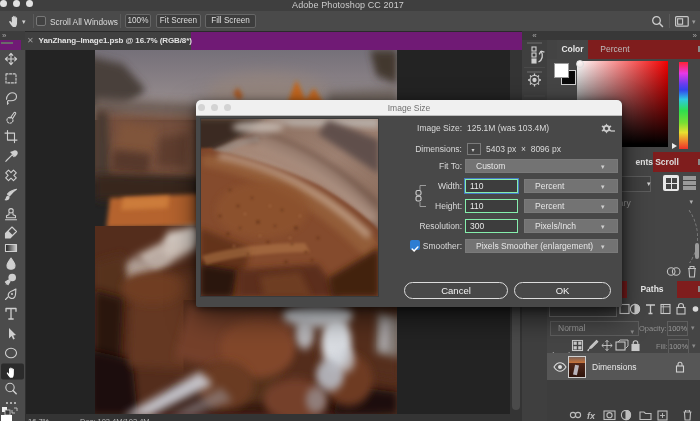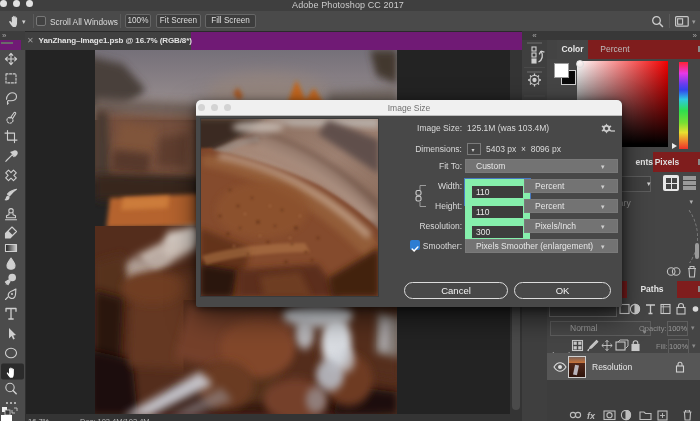--- a/index.html
+++ b/index.html
@@ -31,21 +31,21 @@
   .ptabg{position:absolute;top:0;height:19px;font-size:8.5px;color:#bdbdbd;line-height:19px;text-align:center;}
   .pmenu{position:absolute;right:4px;width:8px;height:6px;background:#8a8a8a;}
   #dialog{left:196px;top:100px;width:426px;height:207px;background:#484848;
           border-radius:5px 5px 2px 2px;box-shadow:0 10px 28px rgba(0,0,0,.6),0 2px 8px rgba(0,0,0,.5);}
   #dtitle{position:absolute;left:0;top:0;width:426px;height:15px;background:#f0f0f0;
           border-radius:5px 5px 0 0;border-bottom:1px solid #bdbdbd;}
   #dtitle .dot{position:absolute;top:3.5px;width:7px;height:7px;border-radius:50%;background:#d3d3d3;}
   #dtitletext{position:absolute;left:0;top:3px;width:426px;text-align:center;font-size:8.5px;color:#707070;}
   .dlabel{position:absolute;font-size:8.5px;color:#dadada;text-align:right;width:110px;}
   .dval{position:absolute;font-size:8.5px;color:#dadada;white-space:nowrap;}
-  .dinput{position:absolute;width:47px;height:12px;background:#3d3d3d;border:7px solid #86efac;
+  .dinput{position:absolute;width:47px;height:12px;background:#3d3d3d;border:1px solid #86efac;
           font-size:8.5px;color:#e8e8e8;line-height:12px;padding-left:4px;}
   .ddrop{position:absolute;height:12px;background:#737373;border:1px solid #7a7a7a;
          font-size:8.5px;color:#e6e6e6;line-height:12px;padding-left:10px;white-space:nowrap;}
   .chev{position:absolute;color:#cfcfcf;font-size:7px;line-height:7px;}
   .dbtn{position:absolute;top:182px;height:15px;border:1.2px solid #dcdcdc;border-radius:9px;
         color:#f2f2f2;font-size:9.5px;line-height:15px;text-align:center;}
 </style>
 </head>
 <body>
 
@@ -298,21 +298,21 @@
   <div style="position:absolute;left:14px;top:39px;width:13px;height:13px;background:#0a0a0a;border:1px solid #cfcfcf"></div>
   <div style="position:absolute;left:7px;top:32px;width:13px;height:13px;background:#ffffff;border:1px solid #9a9a9a"></div>
   <div style="position:absolute;left:30px;top:30px;width:91px;height:86px;
        background:linear-gradient(to bottom,rgba(0,0,0,0),#000 97%),linear-gradient(to right,#fff,#f20000);"></div>
   <div style="position:absolute;left:28.5px;top:28.5px;width:6px;height:6px;border:1.2px solid #dddddd;border-radius:50%"></div>
   <div style="position:absolute;left:132px;top:31px;width:9px;height:87px;
        background:linear-gradient(to bottom,#f23,#e838e8 13%,#6a3cf0 25%,#3344ee 32%,#2ec9e0 43%,#2ee04e 56%,#7ae032 70%,#e8e030 81%,#ef8b2b 90%,#ee3129);"></div>
   <div style="position:absolute;left:125px;top:112px;width:0;height:0;border-top:3.5px solid transparent;border-bottom:3.5px solid transparent;border-left:5px solid #ececec"></div>
   <div class="ptabrow" style="top:121px;height:20px">
     <div class="ptab" style="left:30px;width:66px;height:20px;line-height:20px;text-align:right"><span style="">ents</span></div>
-    <div class="ptabg" style="left:92px;width:36px;height:20px;line-height:20px;font-weight:bold;color:#dcdcdc">Pixels</div>
+    <div class="ptabg" style="left:92px;width:36px;height:20px;line-height:20px;font-weight:bold;color:#dcdcdc">Scroll</div>
     <div class="pmenu" style="top:7px"></div>
   </div>
   <div style="position:absolute;left:0;top:141px;width:153px;height:23px;background:#454545">
     <div style="position:absolute;left:2px;top:4px;width:100px;height:14px;background:#414141;border:1px solid #5e5e5e"></div>
     <div class="chev" style="left:100px;top:8px">▾</div>
     <div style="position:absolute;left:116px;top:3px;width:16px;height:16px;background:#e8e8e8;border-radius:2px">
       <div style="position:absolute;left:2.5px;top:2.5px;width:5px;height:5px;background:#454545"></div>
       <div style="position:absolute;left:9px;top:2.5px;width:5px;height:5px;background:#454545"></div>
       <div style="position:absolute;left:2.5px;top:9px;width:5px;height:5px;background:#454545"></div>
       <div style="position:absolute;left:9px;top:9px;width:5px;height:5px;background:#454545"></div>
@@ -356,21 +356,21 @@
         <rect x="42" y="2.5" width="9" height="9"></rect>
           <path d="M42 4.8 L51 4.8 M44.3 2.5 L44.3 11.5" stroke-width=".8"></path>
         <rect x="58" y="5.5" width="8" height="6.5"></rect>
           <path d="M59.5 5.5 V4 a2.5 2.5 0 0 1 5 0 V5.5"></path>
         <circle cx="76.5" cy="7" r="2.8" fill="#d8d8d8" stroke="none"></circle>
       </g>
     </svg>
   </div>
 
   <div style="position:absolute;left:0;top:289px;width:153px;height:18px;background:#454545">
-    <div style="position:absolute;left:3px;top:1px;width:80px;height:13px;background:#484848;border:1px solid #5e5e5e;color:#9b9b9b;font-size:8.5px;line-height:13px;padding-left:19px">Normal<span style="position:absolute;right:4px;top:3px;font-size:7px;color:#8a8a8a">▾</span></div>
+    <div style="position:absolute;left:3px;top:1px;width:80px;height:13px;background:#484848;border:1px solid #5e5e5e;color:#9b9b9b;font-size:8.5px;line-height:13px;padding-left:7px">Normal<span style="position:absolute;right:4px;top:3px;font-size:7px;color:#8a8a8a">▾</span></div>
     <div style="position:absolute;left:92px;top:4px;font-size:7.5px;color:#8f8f8f">Opacity:</div>
     <div style="position:absolute;left:120px;top:1px;width:19px;height:13px;border:1px solid #5e5e5e;color:#9b9b9b;font-size:7.5px;line-height:13px;text-align:center">100%</div>
     <div style="position:absolute;left:144px;top:4px;font-size:7px;color:#8a8a8a">▾</div>
   </div>
 
   <div style="position:absolute;left:0;top:307px;width:153px;height:15px;background:#454545">
     <div style="position:absolute;left:5px;top:13px;font-size:10px;color:#a8a8a8">Lock:</div>
     <svg style="position:absolute;left:24px;top:1px" width="70" height="13" viewBox="0 0 70 13">
       <g stroke="#c8c8c8" fill="none" stroke-width="1.1">
         <rect x="1.5" y="1.5" width="10" height="10"></rect>
@@ -401,21 +401,21 @@
   <div style="position:absolute;left:0;top:322px;width:153px;height:27px;background:#565656">
     <svg style="position:absolute;left:6px;top:9px" width="14" height="10" viewBox="0 0 14 10">
       <path d="M1 5 C3 1.8 5 .8 7 .8 C9 .8 11 1.8 13 5 C11 8.2 9 9.2 7 9.2 C5 9.2 3 8.2 1 5 Z" fill="none" stroke="#dcdcdc" stroke-width="1.1"></path>
       <circle cx="7" cy="5" r="2" fill="#dcdcdc"></circle>
     </svg>
     <div style="position:absolute;left:22px;top:4px;width:16px;height:20px;background:#222;outline:1px solid #cfcfcf">
       <div style="position:absolute;left:0;top:0;width:16px;height:6px;background:linear-gradient(#7a6055,#c8733a)"></div>
       <div style="position:absolute;left:0;top:6px;width:16px;height:14px;background:linear-gradient(#53281a,#2e140c)"></div>
       <div style="position:absolute;left:5px;top:8px;width:4px;height:10px;background:#b9b4bb;transform:rotate(12deg)"></div>
     </div>
-    <div style="position:absolute;left:45px;top:9px;font-size:8.5px;color:#e8e8e8">Resolution</div>
+    <div style="position:absolute;left:45px;top:9px;font-size:8.5px;color:#e8e8e8">Dimensions</div>
     <svg style="position:absolute;left:128px;top:8px" width="10" height="12" viewBox="0 0 10 12">
       <rect x="1.5" y="5" width="7" height="6" fill="none" stroke="#d0d0d0" stroke-width="1.1"></rect>
       <path d="M3 5 V3.2 a2 2 0 0 1 4 0 V5" fill="none" stroke="#d0d0d0" stroke-width="1.1"></path>
     </svg>
   </div>
   <div style="position:absolute;left:0;top:349px;width:153px;height:41px;background:#3d3d3d"></div>
   <svg style="position:absolute;left:0;top:379px" width="153" height="11" viewBox="0 0 153 11">
     <g stroke="#bdbdbd" fill="none" stroke-width="1.1">
       <g transform="translate(23,0)">
           <circle cx="3" cy="5" r="2.6"></circle>

